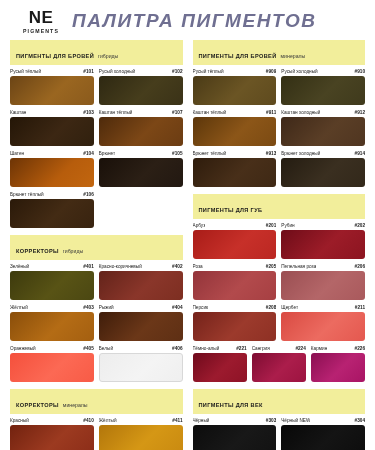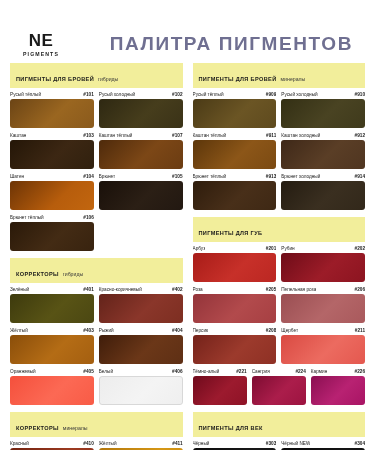--- a/index.html
+++ b/index.html
@@ -9,38 +9,38 @@
     font-family: "Liberation Sans", sans-serif;
     overflow: hidden;
   }
   .page { position: relative; width: 375px; height: 450px; padding: 0; }
 
   
   .header {
     display: flex; align-items: center;
     padding: 8px 0 6px 10px;
     height: 40px;
-    margin-top: 23px;
   }
   .logo { width: 62px; flex: 0 0 62px; text-align: center; }
   .logo-mark {
     font-size: 17px; font-weight: 700; letter-spacing: .5px;
     color: #1a1a1a; line-height: 1;
     font-family: "Liberation Sans", sans-serif;
   }
   .logo-sub {
     font-size: 5.2px; font-weight: 700; letter-spacing: 1.1px;
     color: #1a1a1a; margin-top: 2px;
   }
   .page-title {
-    flex: 1; text-align: right;
+    flex: 1; text-align: left;
     font-size: 19px; font-weight: 700;
     letter-spacing: 1.6px;
     color: #6f6f91;
-    padding-right: 22px;
+    padding-right: 6px;
+    font-style: italic;
   }
 
   
   .columns {
     display: flex;
     padding: 0 10px;
     gap: 10px;
   }
   .col { flex: 1 1 50%; min-width: 0; }
 

